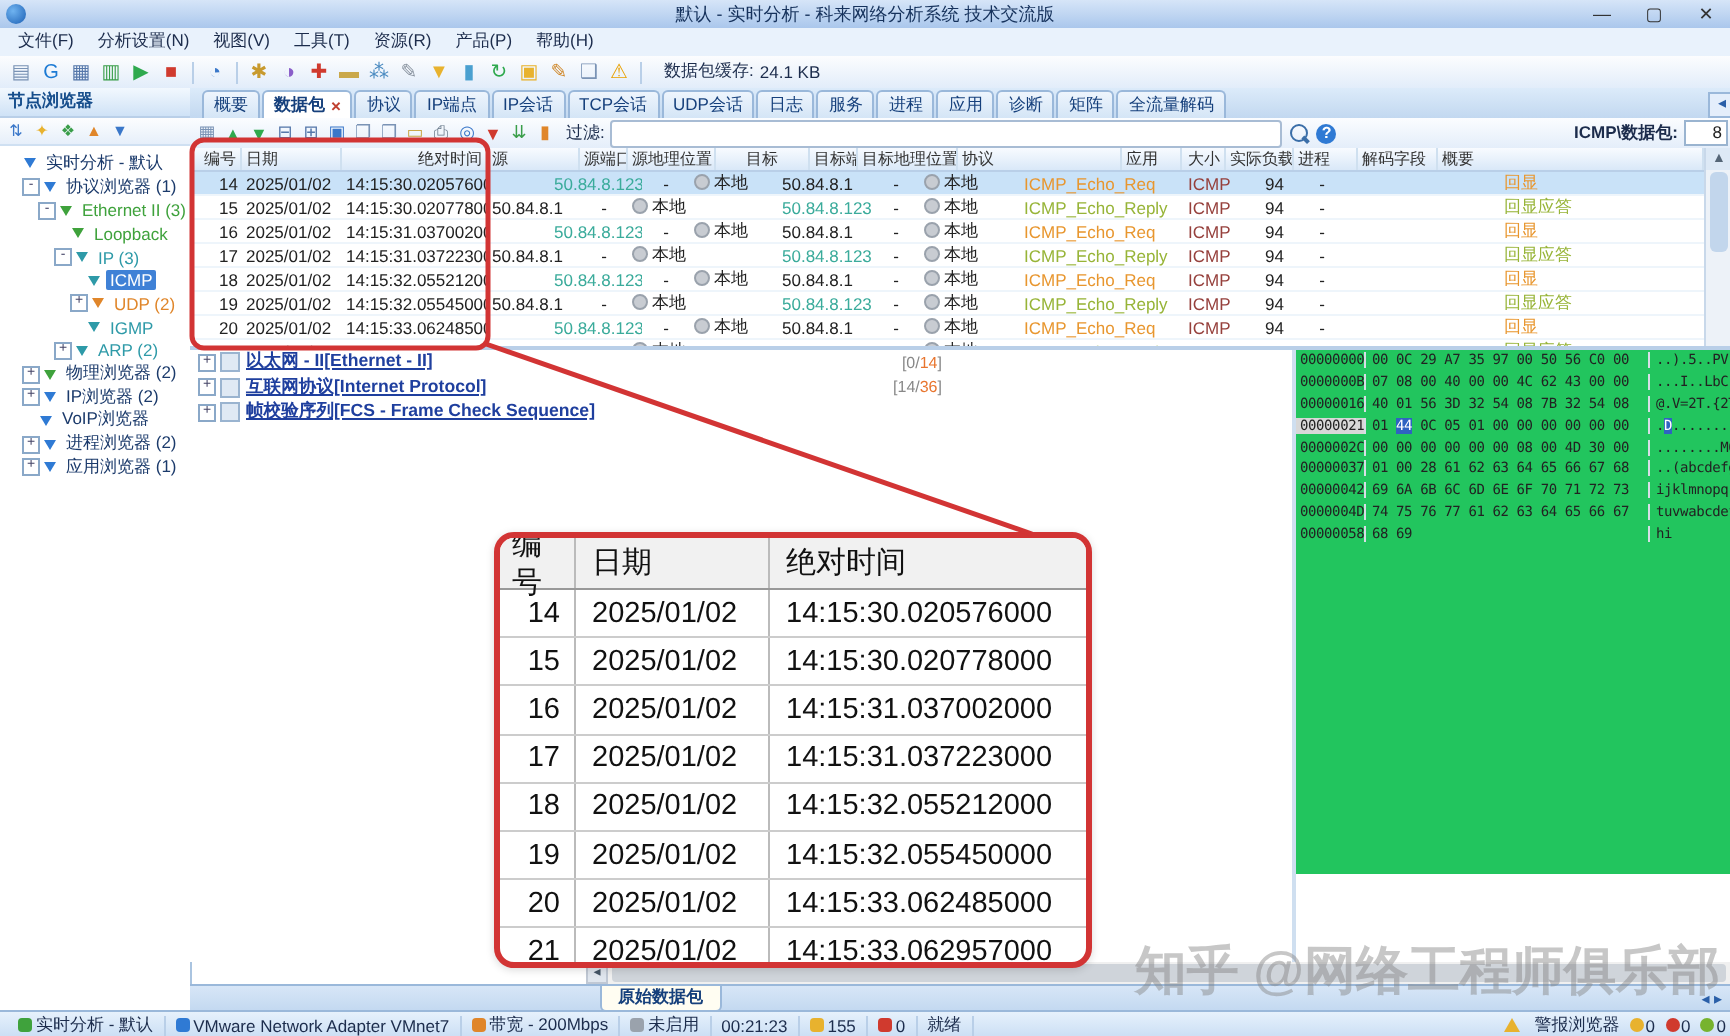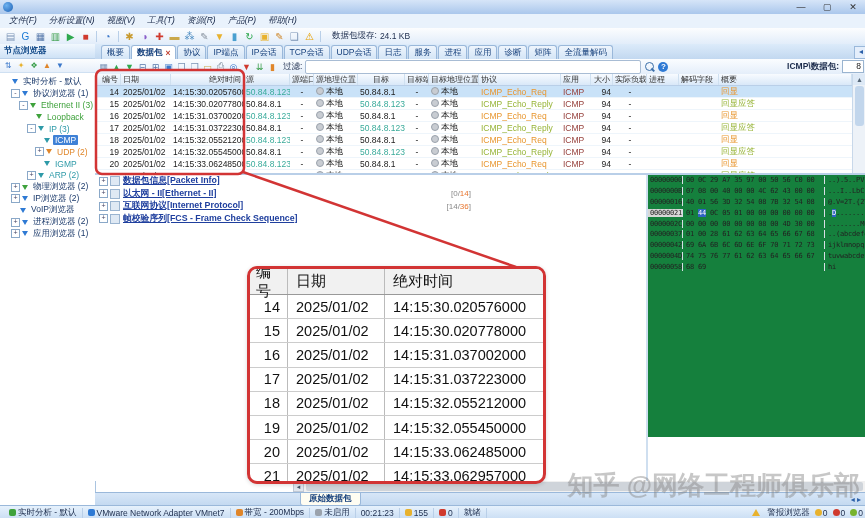--- a/index.html
+++ b/index.html
@@ -11,21 +11,21 @@
   .titlebar{left:0;top:0;width:865px;height:14px;background:linear-gradient(#d6e5f8,#aac7ec);
             border-bottom:1px solid #7fa6d4;display:flex;align-items:center;}
   .title-text{position:absolute;left:0;right:0;text-align:center;font-size:9px;color:#16325c;}
   .app-logo{width:10px;height:10px;margin-left:3px;border-radius:50%;
             background:radial-gradient(circle at 35% 35%,#6fb3f0,#1b5fb4);z-index:2;}
   .winbtns{position:absolute;right:4px;top:1px;display:flex;gap:10px;z-index:2;}
   .winbtn{width:16px;height:12px;text-align:center;font-size:9px;line-height:12px;color:#333;}
   
   .menubar{left:0;top:14px;width:865px;height:14px;background:#e9f2fc;border-bottom:1px solid #c7daf0;
            display:flex;align-items:center;padding-left:4px;gap:2px;}
-  .menu-item{padding:16px 5px;color:#1c2c4c;font-style:italic;}
+  .menu-item{padding:16px 5px;color:#1c2c4c;}
   
   .toolbar{left:0;top:28px;width:865px;height:16px;background:linear-gradient(#fcfdfe,#e2edfa);
            border-bottom:1px solid #b9cfe8;display:flex;align-items:center;padding-left:3px;}
   .tbi{width:15px;height:13px;display:flex;align-items:center;justify-content:center;
        font-size:10px;border-radius:2px;}
   .tb-sep{width:1px;height:11px;background:#b9cfe8;margin:0 3px;}
   .buffer-label{margin-left:8px;color:#1c2c4c;}
   .buffer-value{margin-left:3px;color:#1c2c4c;}
   
   .sidebar{left:0;top:44px;width:95px;height:461px;background:#fff;border-right:1px solid #aac4e0;}
@@ -72,37 +72,37 @@
   
   .ptable{left:95px;top:74px;width:757px;height:99px;background:#fff;overflow:hidden;}
   .prow{display:flex;height:11px;align-items:center;border-bottom:1px solid #eef5fb;}
   .prow.header{height:11px;background:linear-gradient(#f8fbff,#d9e8f8);border-bottom:1px solid #b9cfe8;
                color:#333;font-size:8px;}
   .prow.header .pcell{border-right:1px solid #cfe0f0;height:11px;line-height:11px;}
   .prow.sel{background:#c9e2f8;}
   .pcell{flex:none;overflow:hidden;white-space:nowrap;padding:0 2px;box-sizing:border-box;}
   .geo-dot{display:inline-block;width:6px;height:6px;border-radius:50%;background:#c8ccd2;
            border:1px solid #9aa2ac;vertical-align:-1px;margin-right:2px;}
-  .c-teal{color:#3aab9b;} .c-dark{color:#222;} .c-orange{color:#e8962e;} .c-green{color:#97b437;}
+  .c-teal{color:#3aab9b;margin-left:31px;} .c-dark{color:#222;} .c-orange{color:#e8962e;} .c-green{color:#97b437;}
   .c-maroon{color:#96403c;}
   .vscroll{left:852px;top:74px;width:13px;height:99px;background:#edf2f8;border-left:1px solid #c8d8ea;}
   .varrow{height:11px;text-align:center;font-size:7px;color:#567;line-height:11px;background:#dde9f6;}
   .vthumb{margin:1px 2px;height:40px;background:#c2d6ec;border-radius:3px;}
   
   .hsplit{left:95px;top:173px;width:770px;height:2px;background:#b9cfe8;}
   .vsplit{left:646px;top:175px;width:2px;height:306px;background:#cfdff0;}
   
   .detail{left:95px;top:175px;width:551px;height:306px;background:#fff;overflow:hidden;}
   .drow{height:12.5px;display:flex;align-items:center;white-space:nowrap;}
   .d-ico{width:8px;height:8px;background:#dfe9f4;border:1px solid #9ab4d0;margin-right:3px;flex:none;}
   .d-label{color:#1f3f9e;font-weight:bold;text-decoration:underline;font-size:8.8px;}
   .d-range{margin-left:auto;margin-right:175px;color:#888;font-size:8px;}
   .d-range b{color:#e8752e;font-weight:normal;}
   
-  .hexpanel{left:648px;top:175px;width:217px;height:262px;background:#15803d;overflow:hidden;
+  .hexpanel{left:648px;top:175px;width:217px;height:262px;background:#22c55e;overflow:hidden;
             font-family:"DejaVu Sans Mono","Liberation Mono",monospace;font-size:7px;letter-spacing:-0.2px;}
   .hexrow{display:flex;height:10.8px;align-items:center;}
   .h-off{width:32px;flex:none;color:#222;padding-left:2px;}
   .h-off.hl{background:#d8d8d8;}
   .h-bytes{width:138px;flex:none;border-left:1px solid #d8dee6;padding-left:3px;}
   .h-ascii{flex:none;border-left:1px solid #d8dee6;padding-left:3px;}
   .hb-sel{background:#2f63c1;color:#fff;}
   
   .hscroll{left:293px;top:481px;width:572px;height:11px;background:#f0f0f0;display:flex;align-items:center;}
   .harrow{width:11px;height:11px;background:#e0e6ee;border:1px solid #c0c8d4;font-size:7px;
@@ -137,20 +137,21 @@
   .watermark{left:350px;top:468px;width:510px;text-align:right;font-size:26px;font-weight:bold;
              color:rgba(130,130,130,.45);z-index:7;pointer-events:none;white-space:nowrap;}
 </style>
 </head>
 <body>
 
 <div id="app">
 
   <div class="abs titlebar">
     <div class="app-logo"></div>
+    <div class="title-text">默认 - 实时分析 - 科来网络分析系统 技术交流版</div>
     <div class="winbtns">
       <div class="winbtn">—</div>
       <div class="winbtn">▢</div>
       <div class="winbtn">✕</div>
     </div>
   </div>
 
   <div class="abs menubar" id="menubar">
       <div class="menu-item">文件(F)</div>
       <div class="menu-item">分析设置(N)</div>
@@ -513,25 +514,20 @@
     <div class="vthumb"></div>
   </div>
 
   <div class="abs hsplit"></div>
   <div class="abs vsplit"></div>
 
   <div class="abs detail" id="detail">
       <div class="drow" style="padding-left: 4px;">
         <div class="expander">+</div>
         <div class="d-ico"></div>
-        <div class="d-label">数据包信息[Packet Info]</div>
-      </div>
-      <div class="drow" style="padding-left: 4px;">
-        <div class="expander">+</div>
-        <div class="d-ico"></div>
         <div class="d-label">以太网 - II[Ethernet - II]</div>
         <div class="d-range">[0/<b>14</b>]</div>
       </div>
       <div class="drow" style="padding-left: 4px;">
         <div class="expander">+</div>
         <div class="d-ico"></div>
         <div class="d-label">互联网协议[Internet Protocol]</div>
         <div class="d-range">[14/<b>36</b>]</div>
       </div>
       <div class="drow" style="padding-left: 4px;">

